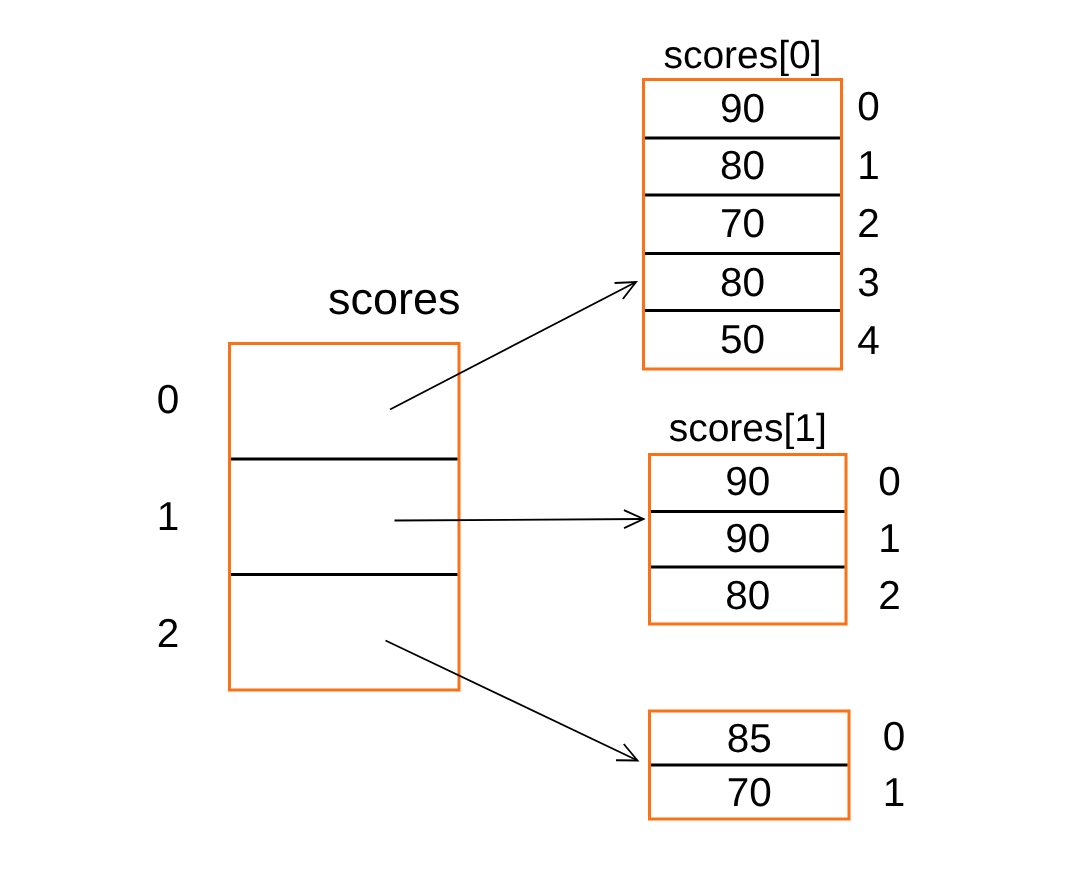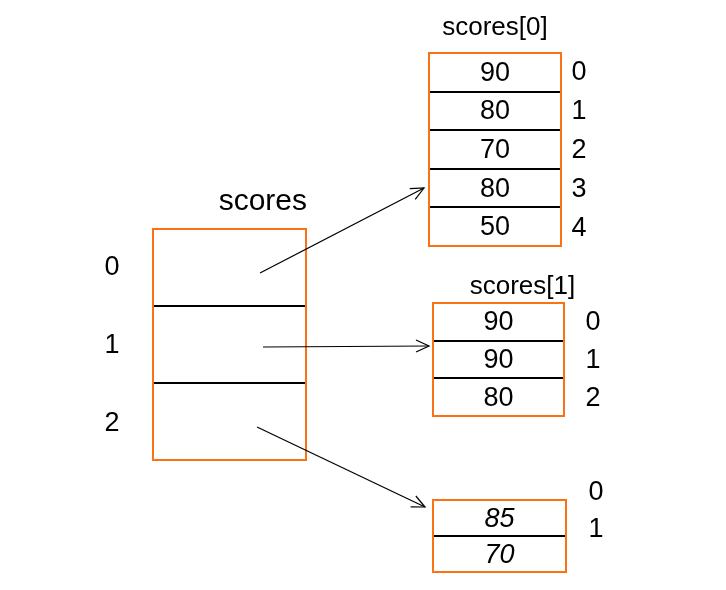--- a/index.html
+++ b/index.html
@@ -12,28 +12,28 @@
   .box .row{flex:1;border-bottom:2px solid #000;display:flex;align-items:center;justify-content:center;font-size:27px;}
   .box .row:last-child{border-bottom:none;}
   .idxcol{display:flex;flex-direction:column;}
   .idxcol .idx{flex:1;display:flex;align-items:center;justify-content:center;font-size:27px;}
   .lblcol{display:flex;flex-direction:column;}
   .lblcol .lbl{flex:1;display:flex;align-items:center;justify-content:center;font-size:27px;}
   
   #main-title{left:152px;top:183px;width:155px;}
   #main-box{left:152px;top:228px;width:155px;height:233px;}
   #main-lbls{left:92px;top:228px;width:40px;height:233px;}
-  #t0-title{left:428px;top:12px;width:134px;}
+  #t0-title{left:428px;top:22px;width:134px;}
   #t0-box{left:428px;top:52px;width:134px;height:195px;}
   #t0-idx{left:561px;top:52px;width:36px;height:195px;}
-  #t1-title{left:456px;top:271px;width:133px;}
+  #t1-title{left:432px;top:271px;width:133px;}
   #t1-box{left:432px;top:302px;width:133px;height:115px;}
   #t1-idx{left:575px;top:302px;width:36px;height:115px;}
   #t2-title{left:432px;top:443px;width:135px;}
-  #t2-box{left:432px;top:499px;width:135px;height:74px;font-style:italic;}
+  #t2-box{left:432px;top:473px;width:135px;height:74px;}
   #t2-idx{left:578px;top:473px;width:36px;height:74px;}
   #arrow-layer{left:0;top:0;width:726px;height:590px;pointer-events:none;}
 </style>
 </head>
 <body>
 
 <div class="canvas">
 
   <div class="abs title main-title" id="main-title">scores</div>
 

